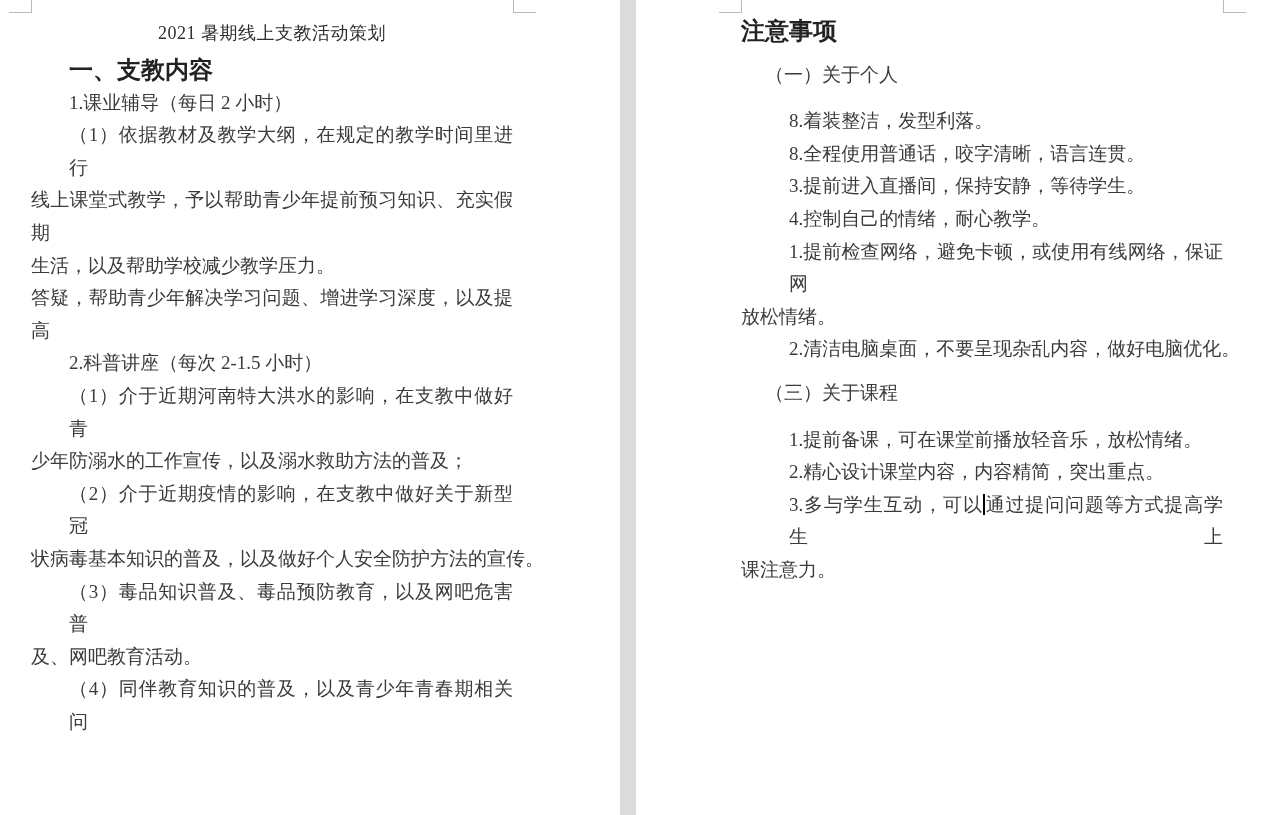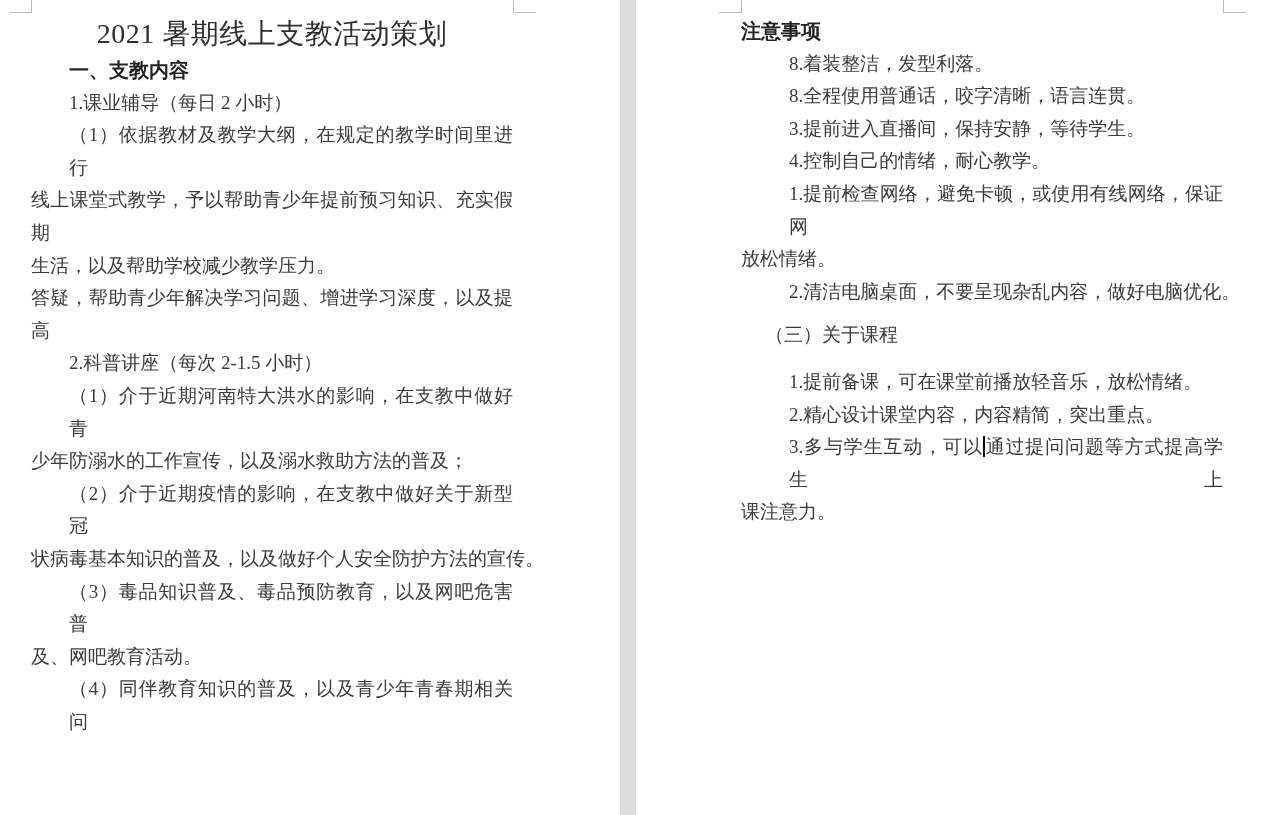--- a/index.html
+++ b/index.html
@@ -22,26 +22,26 @@
   
   .textcol{position:absolute;width:482px;}
   #left-col{left:31px;top:13px;}
   #right-col{left:741px;top:15px;}
   .line{
     line-height:32.6px;min-height:32.6px;font-size:19px;
     white-space:nowrap;margin:0;
   }
   .line.fill{white-space:normal;text-align:justify;text-align-last:justify;}
   .line.title{
-    font-size:28px;line-height:41px;min-height:41px;text-align:center;
+    font-size:18px;line-height:41px;min-height:41px;text-align:center;
     white-space:nowrap;letter-spacing:0.5px;color:#2e2e2e;
   }
   .line.heading{
     font-family:"Liberation Sans","DejaVu Sans",sans-serif;
-    font-weight:700;font-size:20px;color:#222222;
+    font-weight:700;font-size:24px;color:#222222;
   }
   .line.subhead{margin-top:11px;margin-bottom:14px;}
   .ind1{padding-left:24px;}
   .ind2{padding-left:38px;}
   #right-col .ind2{padding-left:48px;}
   .caret{
     display:inline-block;width:2px;height:21px;background:#000;
     vertical-align:-4px;
   }
 </style>
@@ -68,20 +68,21 @@
     <div class="line">少年防溺水的工作宣传，以及溺水救助方法的普及；</div>
     <div class="line fill ind2">（2）介于近期疫情的影响，在支教中做好关于新型冠</div>
     <div class="line">状病毒基本知识的普及，以及做好个人安全防护方法的宣传。</div>
     <div class="line fill ind2">（3）毒品知识普及、毒品预防教育，以及网吧危害普</div>
     <div class="line">及、网吧教育活动。</div>
     <div class="line fill ind2">（4）同伴教育知识的普及，以及青少年青春期相关问</div>
   </div>
 
 <div id="right-col" class="textcol">
     <div class="line heading">注意事项</div>
+    <div class="line subhead ind1">（一）关于个人</div>
     <div class="line ind2">8.着装整洁，发型利落。</div>
     <div class="line ind2">8.全程使用普通话，咬字清晰，语言连贯。</div>
     <div class="line ind2">3.提前进入直播间，保持安静，等待学生。</div>
     <div class="line ind2">4.控制自己的情绪，耐心教学。</div>
     <div class="line fill ind2">1.提前检查网络，避免卡顿，或使用有线网络，保证网</div>
     <div class="line">放松情绪。</div>
     <div class="line ind2">2.清洁电脑桌面，不要呈现杂乱内容，做好电脑优化。</div>
     <div class="line subhead ind1">（三）关于课程</div>
     <div class="line ind2">1.提前备课，可在课堂前播放轻音乐，放松情绪。</div>
     <div class="line ind2">2.精心设计课堂内容，内容精简，突出重点。</div>

